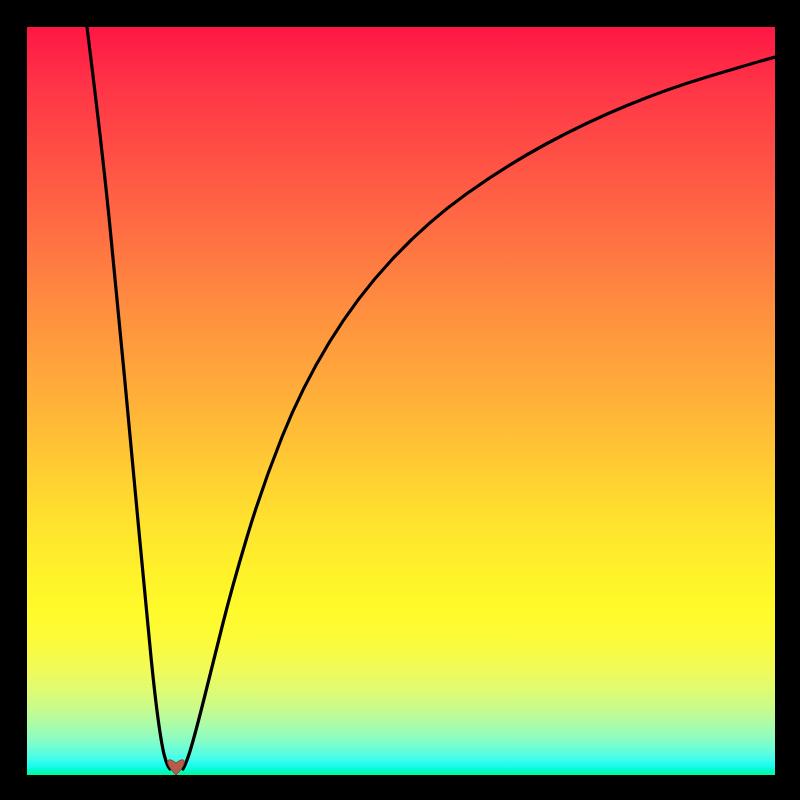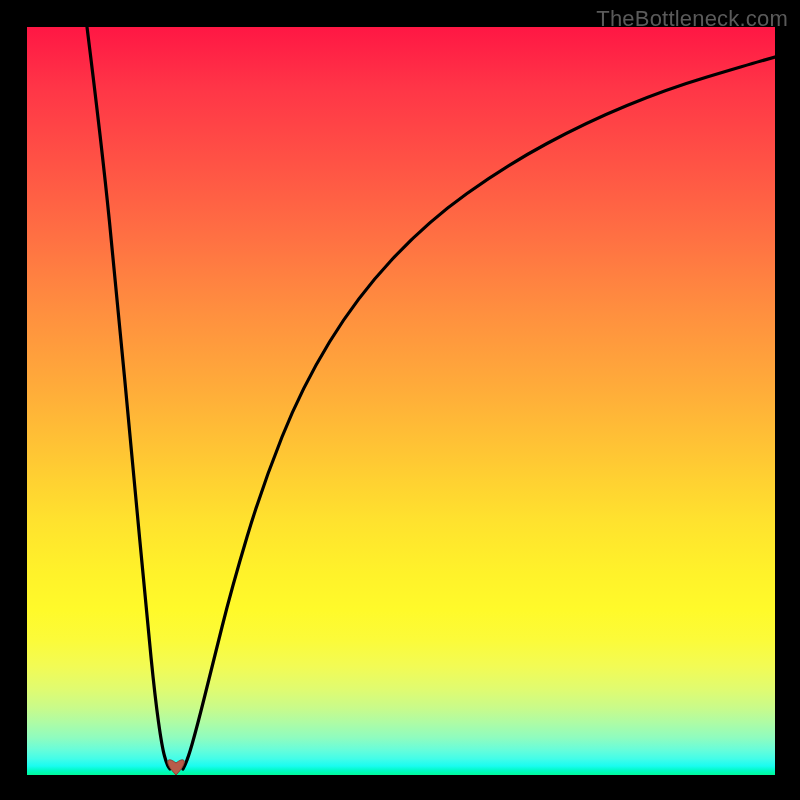--- a/index.html
+++ b/index.html
@@ -57,21 +57,20 @@
     top: 0;
     width: 748px;
     height: 748px;
     z-index: 5;
   }
 </style>
 </head>
 <body>
 
 <div class="container">
-  <div class="watermark">TheBottleneck.com</div>
   <div class="plot-area">
     <svg class="curve-svg" viewBox="0 0 748 748">
       <path id="left-branch" fill="none" stroke="#000" stroke-width="3.2" stroke-linecap="round" d="M60 0 Q75 120 82.5 195 Q90 270 97.5 350 Q105 430 112.5 510 Q120 590 124 630 Q128 670 131.5 695 Q135 720 137.5 729 Q140 738 141.5 740 L143 742"></path>
       <path id="right-branch" fill="none" stroke="#000" stroke-width="3.2" stroke-linecap="round" d="M156 742 Q160 735 165 717.5 Q170 700 177.5 670 Q185 640 195 600 Q205 560 220 510 Q235 460 255 410 Q275 360 302.5 315 Q330 270 365 232.5 Q400 195 440 166.5 Q480 138 520 116.5 Q560 95 600 78.5 Q640 62 680 50 Q720 38 734 34 L748 30"></path>
       <g id="min-marker">
           <path d="M 149 748 C 137 736 139 728 149 736 C 159 728 161 736 149 748 Z" fill="#b85c4a" stroke="#8a4236" stroke-width="1"></path>
         </g>
     </svg>
   </div>
 </div>

